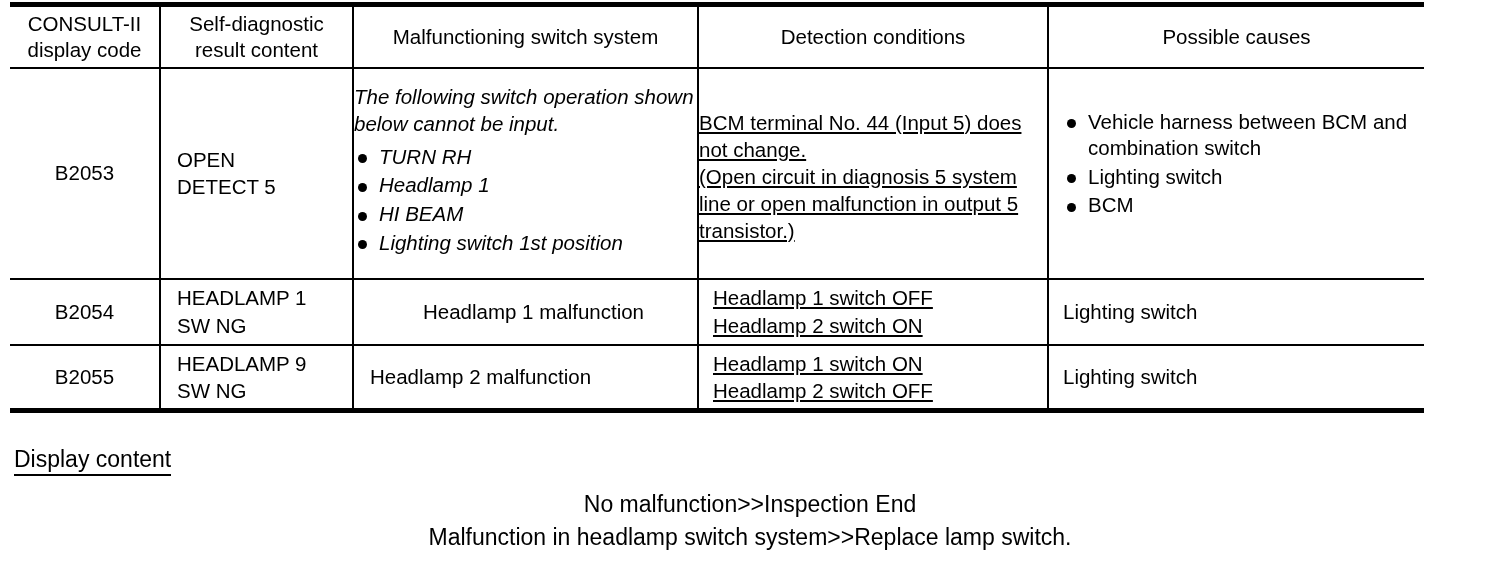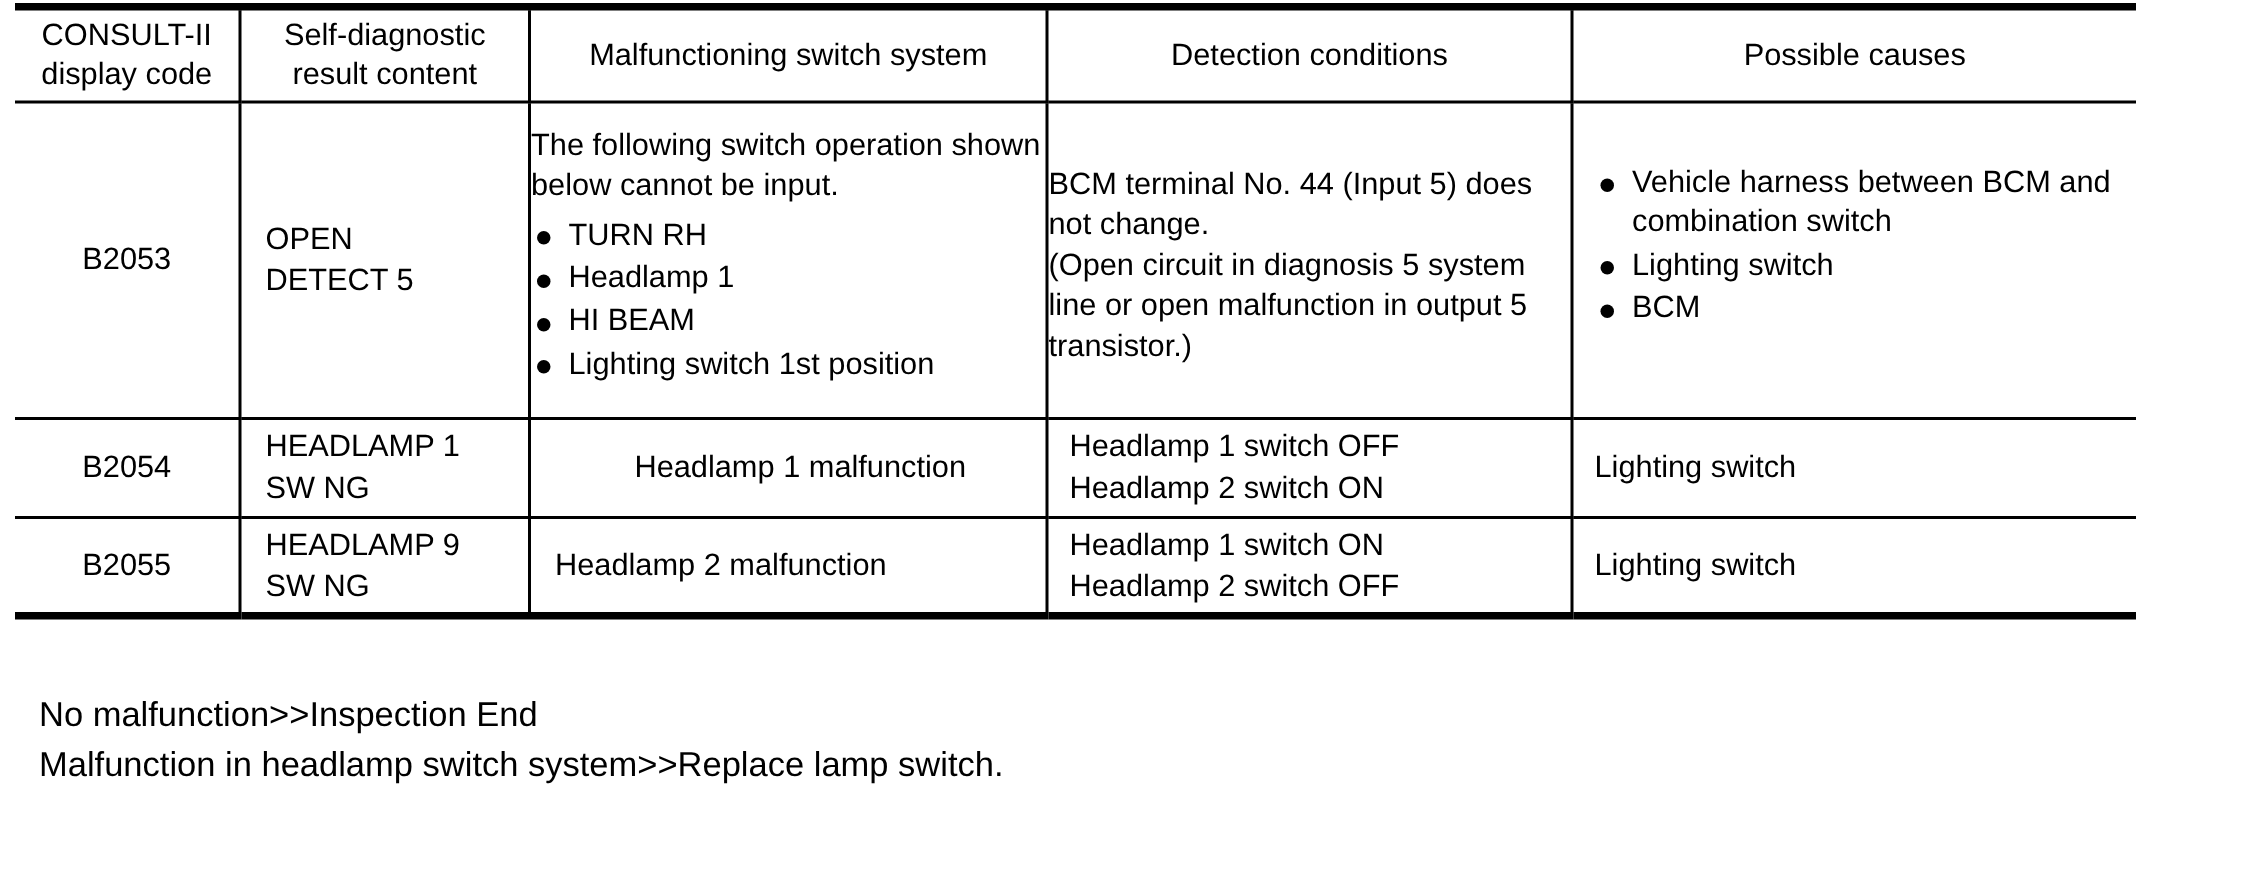--- a/index.html
+++ b/index.html
@@ -89,39 +89,40 @@
     height: 9px;
     background: #000;
     border-radius: 50%;
   }
   .lead-line { margin: 0 0 7px 0; }
   .gap-after-lead li { margin-bottom: 7px; }
   .gap-after-lead li:last-child { margin-bottom: 0; }
   .tight li { margin-bottom: 9px; }
   .tight li:last-child { margin-bottom: 0; }
 
-  .plain-line { margin: 0; }
+  .plain-line { margin: 0; text-decoration: underline; }
 
   
   .display-section {
     position: absolute;
     left: 14px;
     top: 448px;
     width: 1460px;
   }
   .display-title {
     font-size: 23px;
     line-height: 1.0;
     display: inline-block;
     border-bottom: 2px solid #000;
     padding-bottom: 3px;
   }
   .display-lines {
     margin-top: 12px;
     padding-left: 12px;
+    text-align: center;
   }
   .display-lines div {
     font-size: 23px;
     line-height: 1.42;
     white-space: nowrap;
   }
 </style>
 </head>
 <body>
 
@@ -159,21 +160,21 @@
     </thead>
 
     <tbody>
 
       <tr class="row-h-big">
         <td class="cell center vline rule-thin">B2053</td>
         <td class="cell vline rule-thin pad-left">
           <div>OPEN</div>
           <div>DETECT 5</div>
         </td>
-        <td class="cell vline rule-thin" style="vertical-align:top; padding-top:14px;">
+        <td class="cell vline rule-thin" style="vertical-align:top; padding-top:14px;font-style:italic;">
           <div class="lead-line">The following switch operation shown below cannot be input.</div>
           <ul class="blist gap-after-lead">
             <li>TURN RH</li>
             <li>Headlamp 1</li>
             <li>HI BEAM</li>
             <li>Lighting switch 1st position</li>
           </ul>
         </td>
         <td class="cell vline rule-thin" style="vertical-align:top; padding-top:40px;">
           <div class="plain-line">BCM terminal No. 44 (Input 5) does not change.</div>
@@ -213,19 +214,20 @@
           <div class="plain-line">Headlamp 1 switch ON</div>
           <div class="plain-line">Headlamp 2 switch OFF</div>
         </td>
         <td class="cell rule-thick" style="padding-left:14px;">Lighting switch</td>
       </tr>
 
     </tbody>
   </table>
 
   <div class="display-section">
+    <div class="display-title">Display content</div>
     <div class="display-lines">
       <div>No malfunction&gt;&gt;Inspection End</div>
       <div>Malfunction in headlamp switch system&gt;&gt;Replace lamp switch.</div>
     </div>
   </div>
 
 </div>
 
 </body></html>

